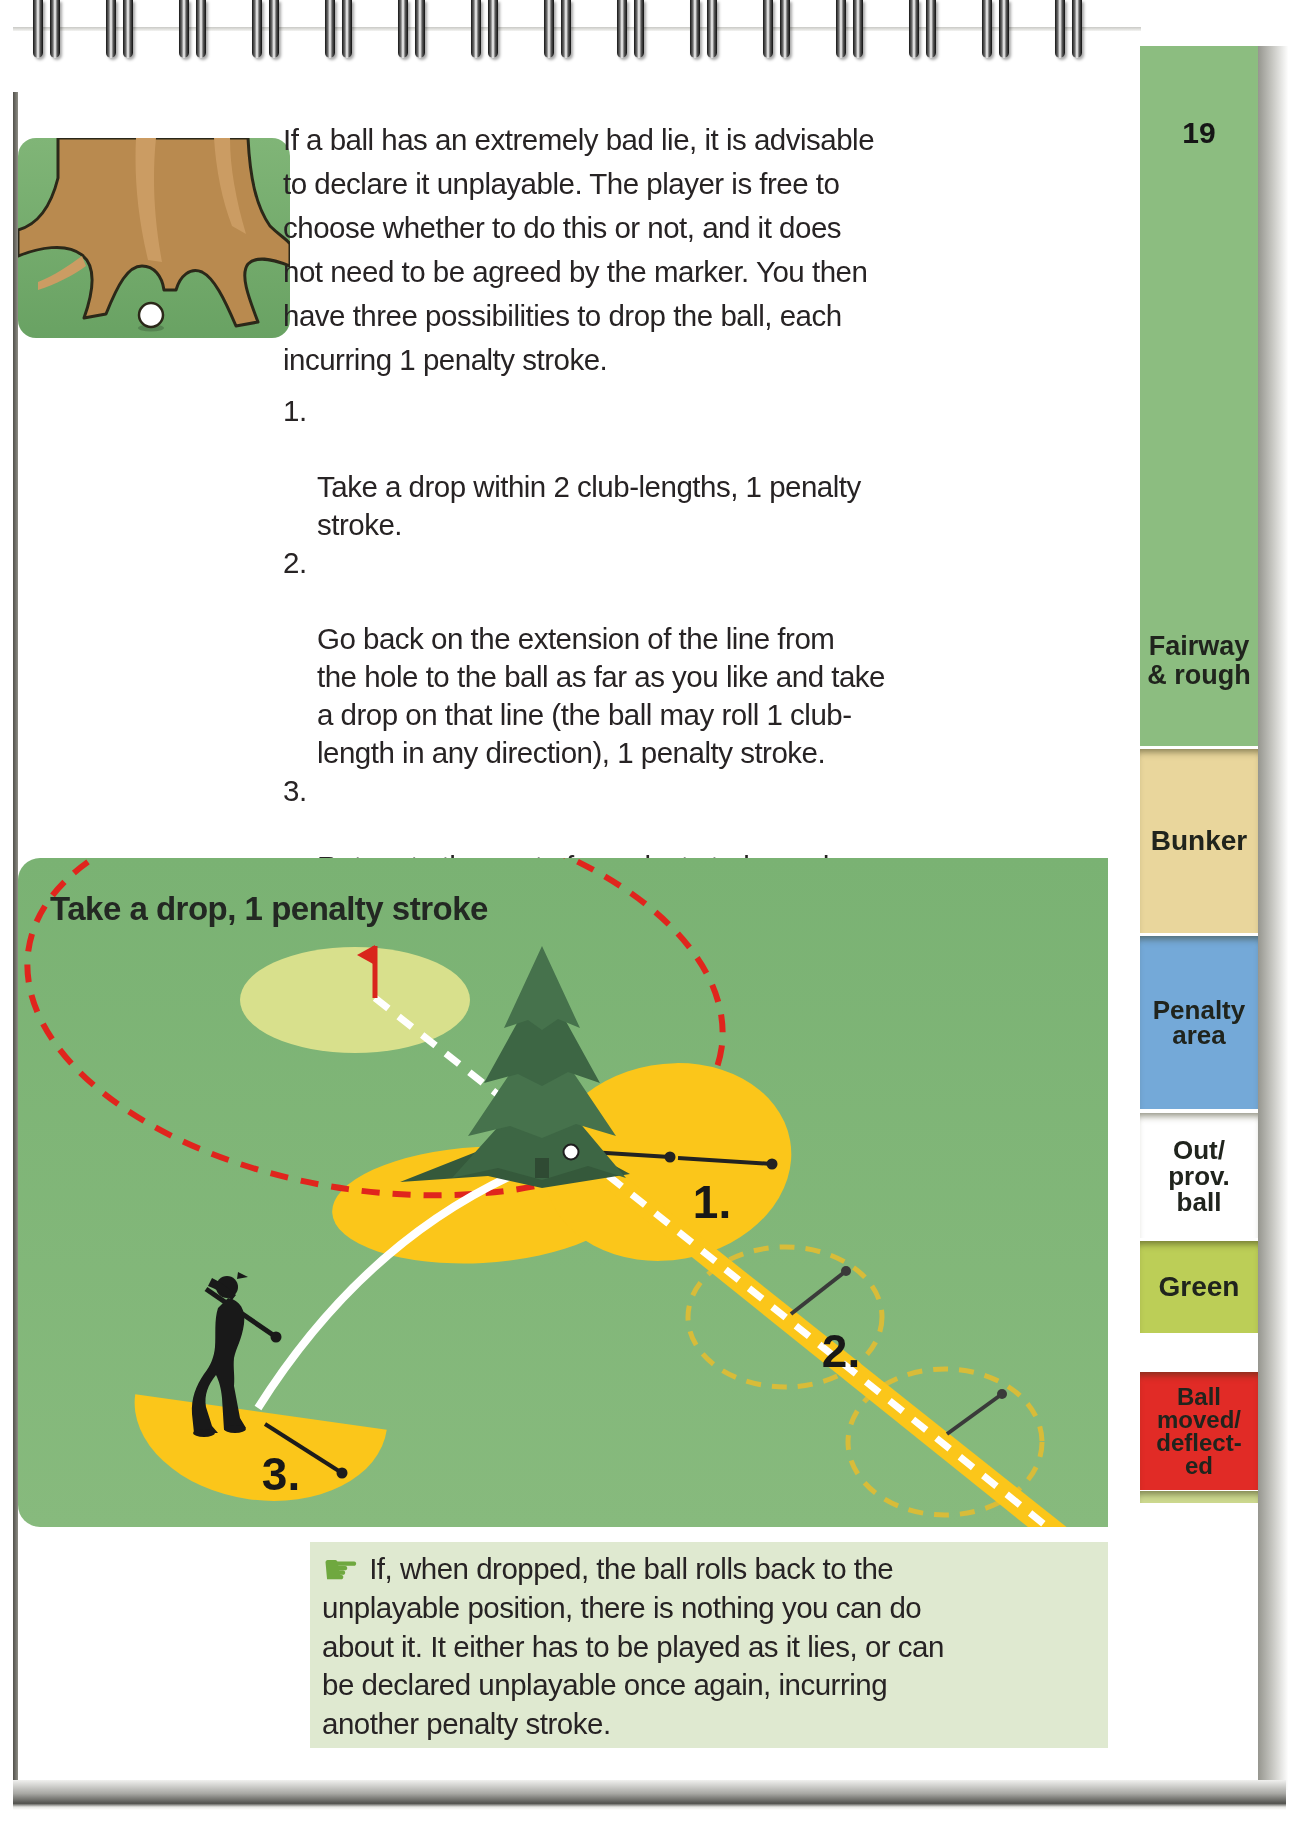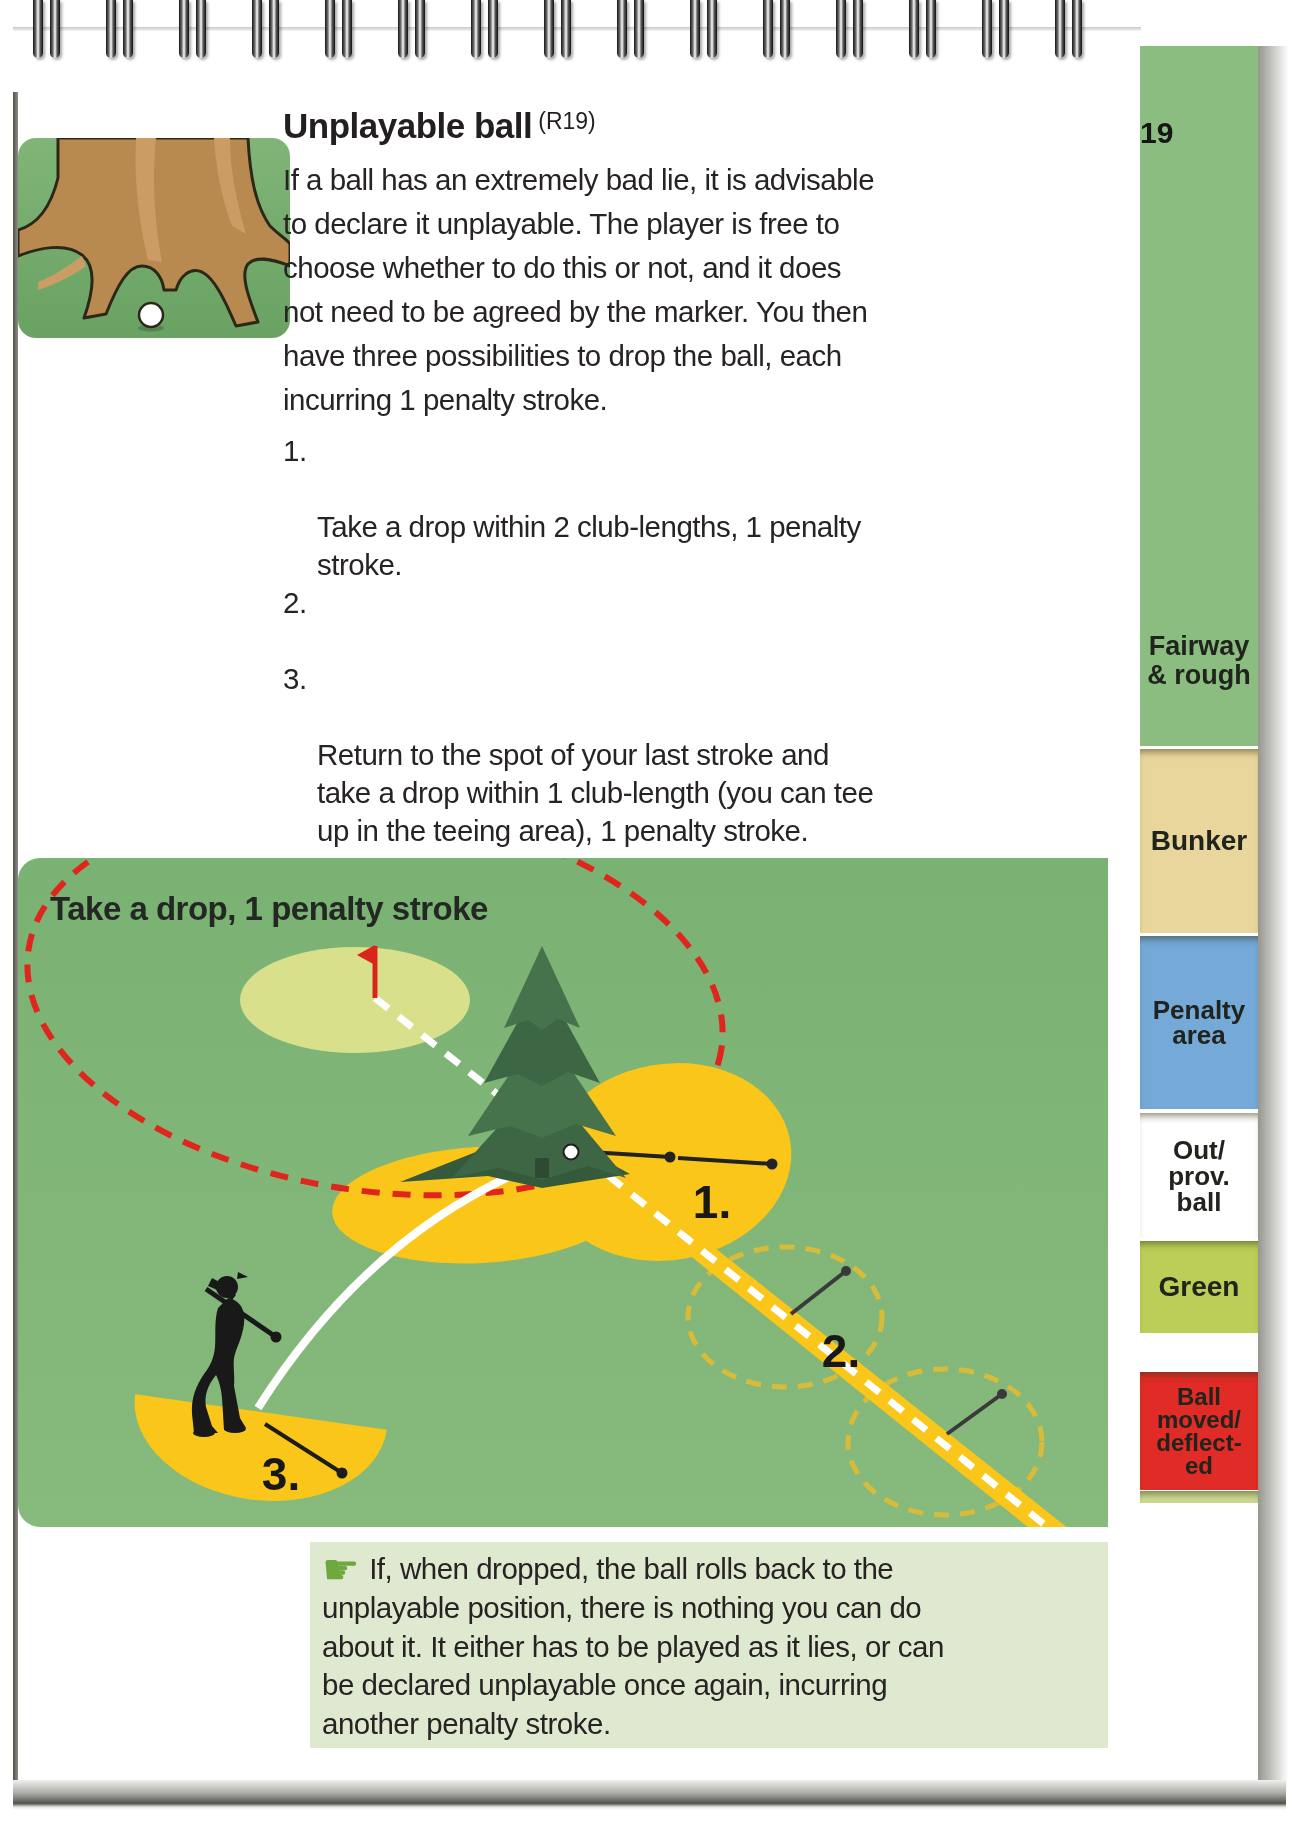--- a/index.html
+++ b/index.html
@@ -61,21 +61,21 @@
   .tab-1{top:749px;height:184px;font-size:28px;}
   .tab-2{top:936px;height:173px;font-size:26px;}
   .tab-2 .lbl{line-height:25px;}
   .tab-3{top:1113px;height:125px;font-size:26px;}
   .tab-3 .lbl{line-height:26px;}
   .tab-4{top:1241px;height:92px;font-size:28px;}
   .tab-5{top:1372px;height:118px;font-size:24px;}
   .tab-5 .lbl{line-height:23px;}
   .tab-6{top:1491px;height:12px;}
   .tab-1,.tab-2,.tab-3,.tab-4,.tab-5,.tab-6{box-shadow:inset 0 7px 7px -4px rgba(55,55,25,.55);}
-  .page-num{position:absolute;top:70px;left:0;width:100%;text-align:left;
+  .page-num{position:absolute;top:70px;left:0;width:100%;text-align:center;
     font-weight:bold;font-size:30px;color:#161616;}
 </style>
 </head>
 <body>
 
 <div class="stage">
 
   <div class="page-top-edge"></div>
   <div class="page-left-edge"></div>
   <div class="right-shadow"></div>
@@ -126,37 +126,38 @@
       <path d="M40,0 L230,0 C232,40 238,68 252,88 C262,98 270,102 272,106 L272,128 C252,120 238,118 230,126 C222,136 230,158 240,184 L218,188 C206,160 196,140 184,134 C172,129 162,138 158,152 L146,152 C144,138 136,128 124,128 C110,128 100,146 88,176 L66,180 C76,152 78,128 64,117 C48,104 20,110 0,118 L0,92 C22,86 34,64 40,40 Z" fill="#b98a4f" stroke="#2b2819" stroke-width="3" stroke-linejoin="round"></path>
       <path d="M118,0 C116,40 120,80 130,122 L144,124 C136,80 134,40 138,0 Z" fill="#cb9c63"></path>
       <path d="M196,0 C198,32 204,62 214,88 L228,96 C218,62 212,30 212,0 Z" fill="#cb9c63"></path>
       <path d="M64,118 C50,128 36,138 20,144 L20,152 C38,146 54,138 68,128 Z" fill="#cb9c63"></path>
       <ellipse cx="133" cy="190" rx="13" ry="3.5" fill="rgba(0,0,0,0.18)"></ellipse>
       <circle cx="133" cy="177" r="12" fill="#ffffff" stroke="#2b2819" stroke-width="2.5"></circle>
     </svg>
   </div>
 
   <div class="article">
-    <div class="title-row">
-      <span class="title">Unplayable ball</span><span class="rule-ref">(R19)</span>
-    </div>
     <div class="intro">If a ball has an extremely bad lie, it is advisable
 to declare it unplayable. The player is free to
 choose whether to do this or not, and it does
 not need to be agreed by the marker. You then
 have three possibilities to drop the ball, each
 incurring 1 penalty stroke.</div>
     <div class="rule-list">
       <div class="rule-item">
         <span class="rule-num">1.</span>
         <span>Take a drop within 2 club-lengths, 1 penalty
 stroke.</span>
       </div>
       <div class="rule-item">
         <span class="rule-num">2.</span>
+        <span>Go back on the extension of the line from
+the hole to the ball as far as you like and take
+a drop on that line (the ball may roll 1 club-
+length in any direction), 1 penalty stroke.</span>
       </div>
       <div class="rule-item">
         <span class="rule-num">3.</span>
         <span>Return to the spot of your last stroke and
 take a drop within 1 club-length (you can tee
 up in the teeing area), 1 penalty stroke.</span>
       </div>
     </div>
   </div>
 

